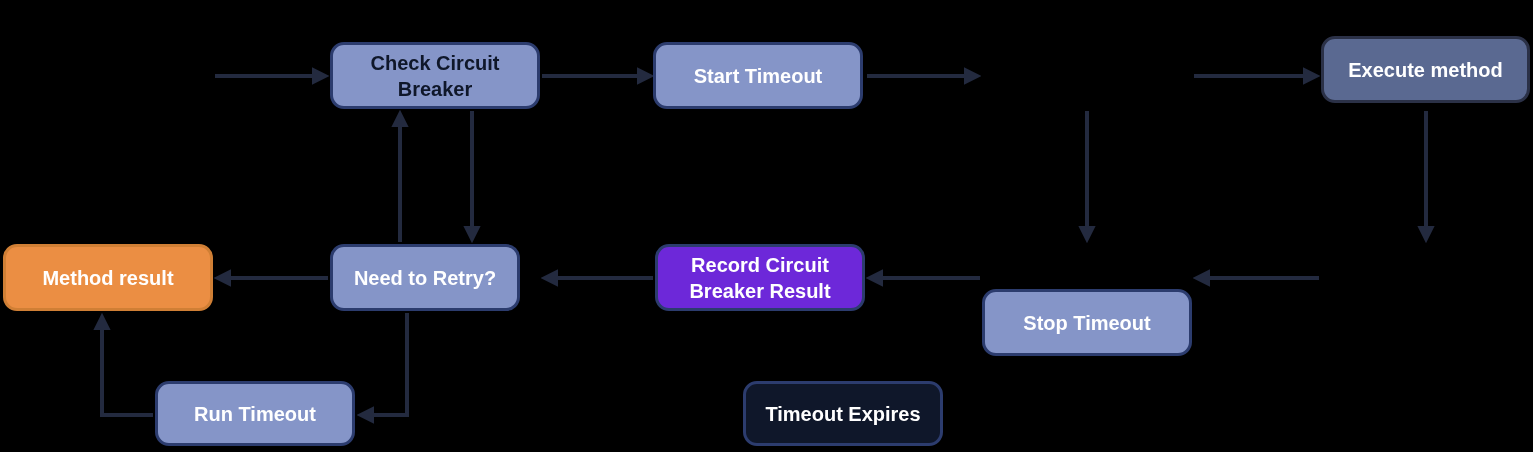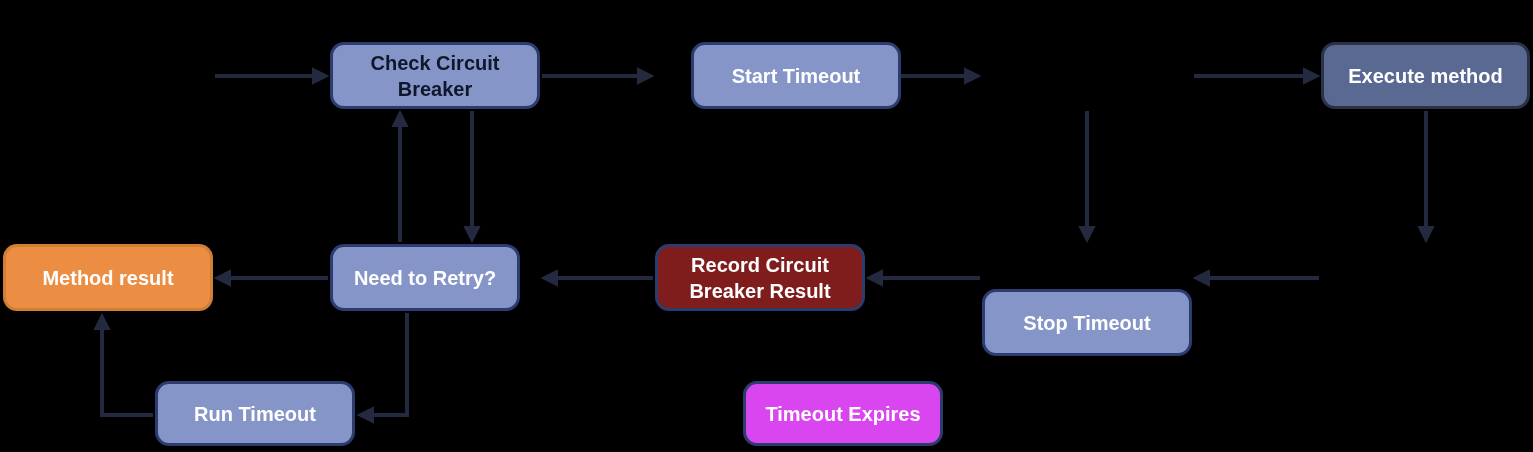--- a/index.html
+++ b/index.html
@@ -50,47 +50,47 @@
       <path class="edge" d="M407,313 L407,415 L362,415" marker-end="url(#arrowhead)" stroke="#232A3F"></path>
       <path class="edge" d="M153,415 L102,415 L102,318" marker-end="url(#arrowhead)" stroke="#232A3F"></path>
     </g>
   </svg>
 
 
   <div class="node" style="left: 330px; top: 42px; width: 210px; height: 67px; background: rgb(133, 149, 200); border-color: rgb(44, 60, 110); color: #0f172a;">
     <span>Check Circuit Breaker</span>
   </div>
 
-  <div class="node" style="left: 691px; top: 42px; width: 210px; height: 67px; background: rgb(133, 149, 200); border-color: rgb(44, 60, 110); color: rgb(255, 255, 255);">
+  <div class="node" style="left: 653px; top: 42px; width: 210px; height: 67px; background: rgb(133, 149, 200); border-color: rgb(44, 60, 110); color: rgb(255, 255, 255);">
     <span>Start Timeout</span>
   </div>
 
 
-  <div class="node" style="left: 1321px; top: 42px; width: 209px; height: 67px; background: rgb(90, 105, 145); border-color: rgb(43, 49, 71); color: rgb(255, 255, 255);">
+  <div class="node" style="left: 1321px; top: 36px; width: 209px; height: 67px; background: rgb(90, 105, 145); border-color: rgb(43, 49, 71); color: rgb(255, 255, 255);">
     <span>Execute method</span>
   </div>
 
 
   <div class="node" style="left: 982px; top: 244px; width: 210px; height: 67px; background: rgb(133, 149, 200); border-color: rgb(44, 60, 110); color: rgb(255, 255, 255); margin-top: 45px;">
     <span>Stop Timeout</span>
   </div>
 
-  <div class="node" style="left: 655px; top: 244px; width: 210px; height: 67px; background: #7f1d1d; border-color: rgb(44, 60, 110); color: rgb(255, 255, 255);">
+  <div class="node" style="left: 655px; top: 244px; width: 210px; height: 67px; background: #6d28d9; border-color: rgb(44, 60, 110); color: rgb(255, 255, 255);">
     <span>Record Circuit Breaker Result</span>
   </div>
 
   <div class="node" style="left: 330px; top: 244px; width: 190px; height: 67px; background: rgb(133, 149, 200); border-color: rgb(44, 60, 110); color: rgb(255, 255, 255);">
     <span>Need to Retry?</span>
   </div>
 
   <div class="node" style="left: 3px; top: 244px; width: 210px; height: 67px; background: rgb(235, 142, 67); border-color: rgb(208, 127, 53); color: rgb(255, 255, 255);">
     <span>Method result</span>
   </div>
 
   <div class="node" style="left: 155px; top: 381px; width: 200px; height: 65px; background: rgb(133, 149, 200); border-color: rgb(44, 60, 110); color: rgb(255, 255, 255);">
     <span>Run Timeout</span>
   </div>
 
-  <div class="node" style="left: 743px; top: 381px; width: 200px; height: 65px; background: #d946ef; border-color: rgb(44, 60, 110); color: rgb(255, 255, 255);">
+  <div class="node" style="left: 743px; top: 381px; width: 200px; height: 65px; background: #0f172a; border-color: rgb(44, 60, 110); color: rgb(255, 255, 255);">
     <span>Timeout Expires</span>
   </div>
 
 </div>
 
 </body></html>

